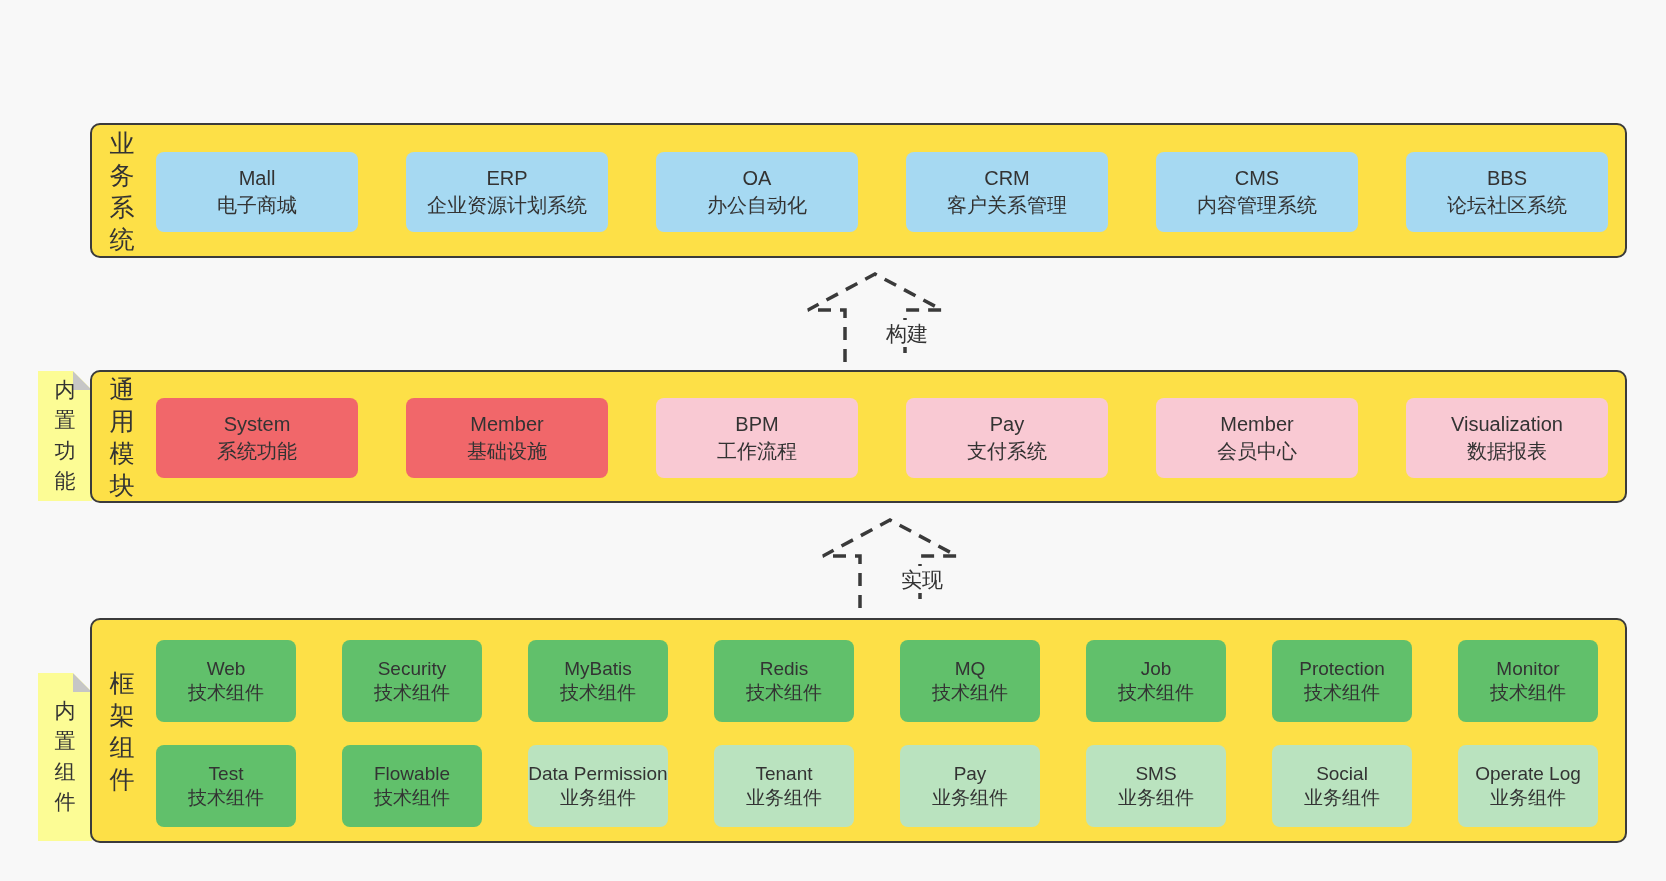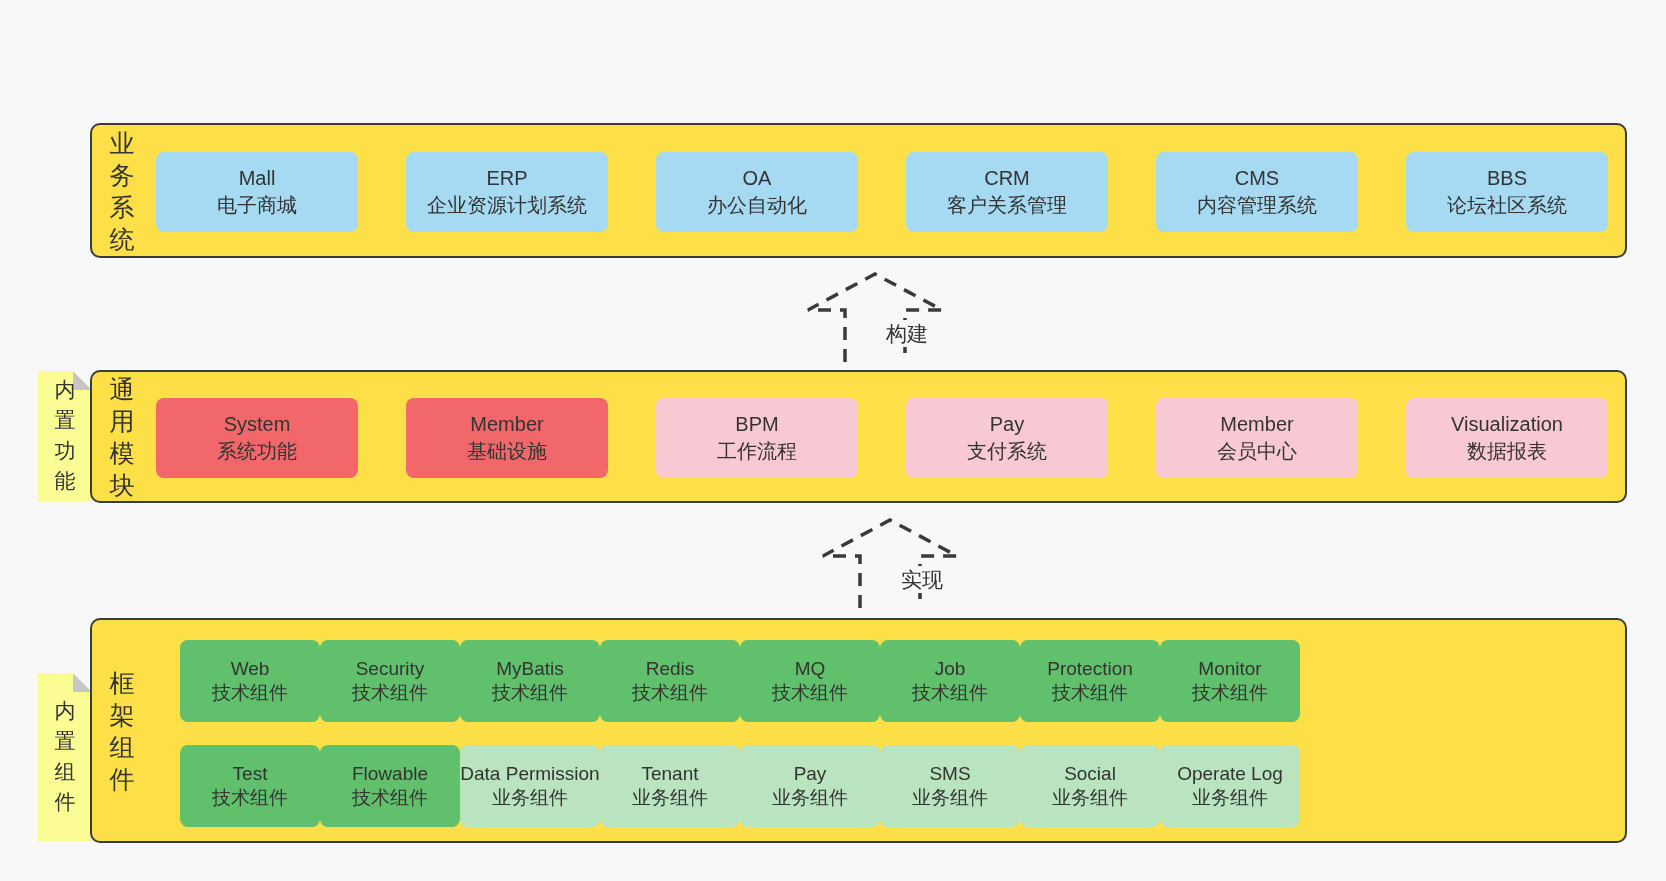--- a/index.html
+++ b/index.html
@@ -20,21 +20,21 @@
 
   .vlabel{
     position:absolute;left:16px;top:50%;transform:translateY(-50%);
     width:28px;font-size:25px;line-height:1.28;color:#333;
     word-break:break-all;text-align:center;white-space:normal;
   }
   .boxrow{position:absolute;left:64px;display:flex;}
   #sec-business .boxrow,#sec-modules .boxrow{gap:48px;}
   #sec-business .boxrow{top:27px;}
   #sec-modules .boxrow{top:26px;}
-  #sec-components .boxrow{margin-left:24px;}
+  #sec-components .boxrow{gap:46px;}
   #sec-components .row1{top:20px;}
   #sec-components .row2{top:125px;}
 
   .box{
     border-radius:8px;display:flex;flex-direction:column;
     justify-content:center;align-items:center;text-align:center;
     color:#333;box-sizing:border-box;padding:2px 0;
   }
   #sec-business .box,#sec-modules .box{width:202px;height:80px;font-size:20px;line-height:1.33;}
   #sec-components .box{width:140px;height:82px;font-size:19px;line-height:1.26;}

